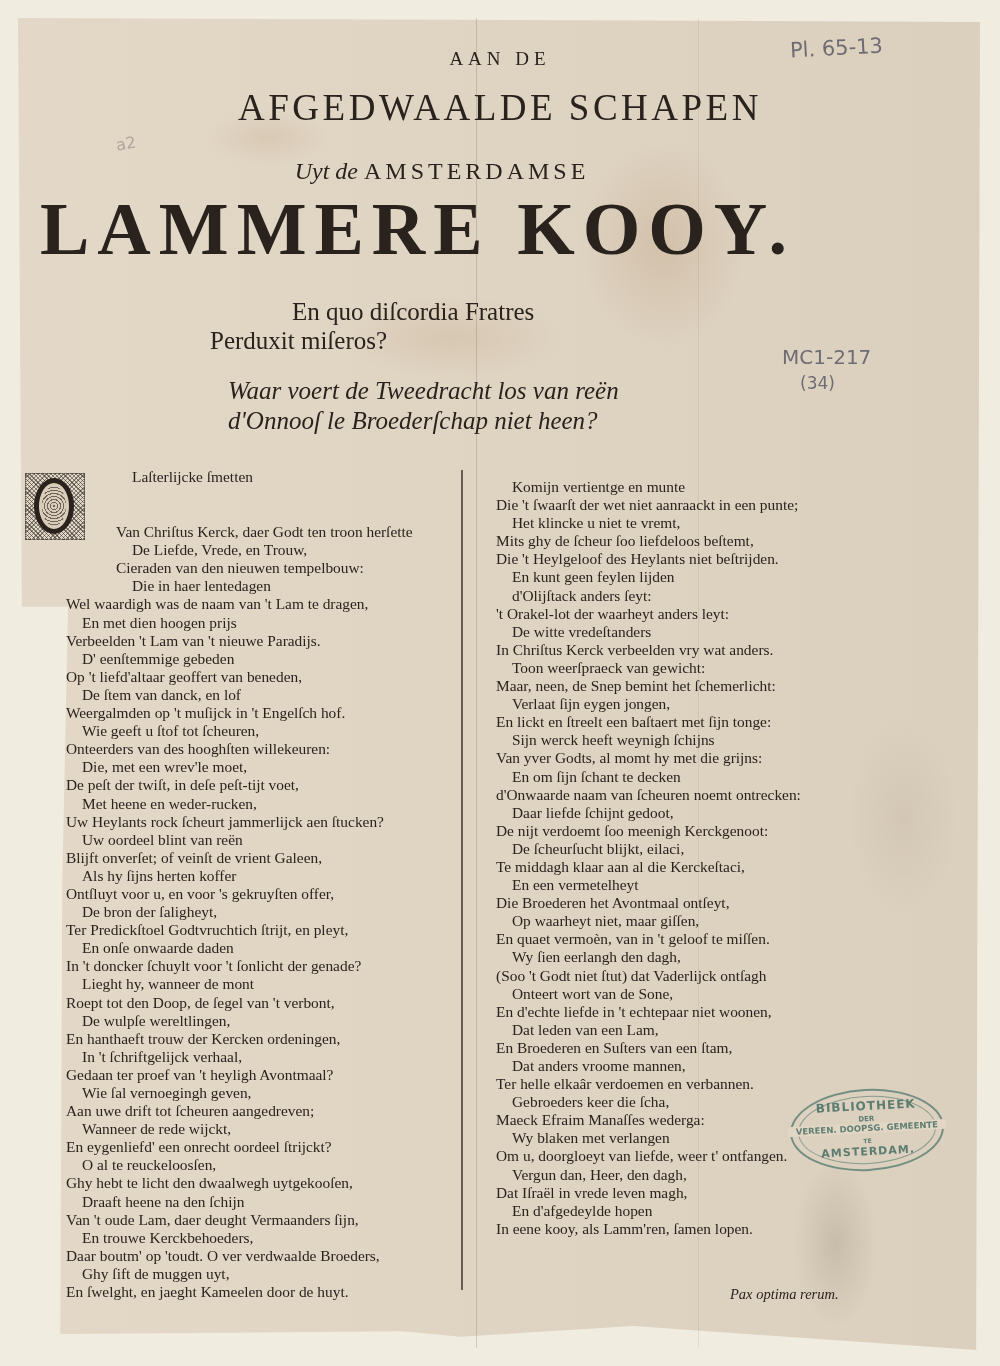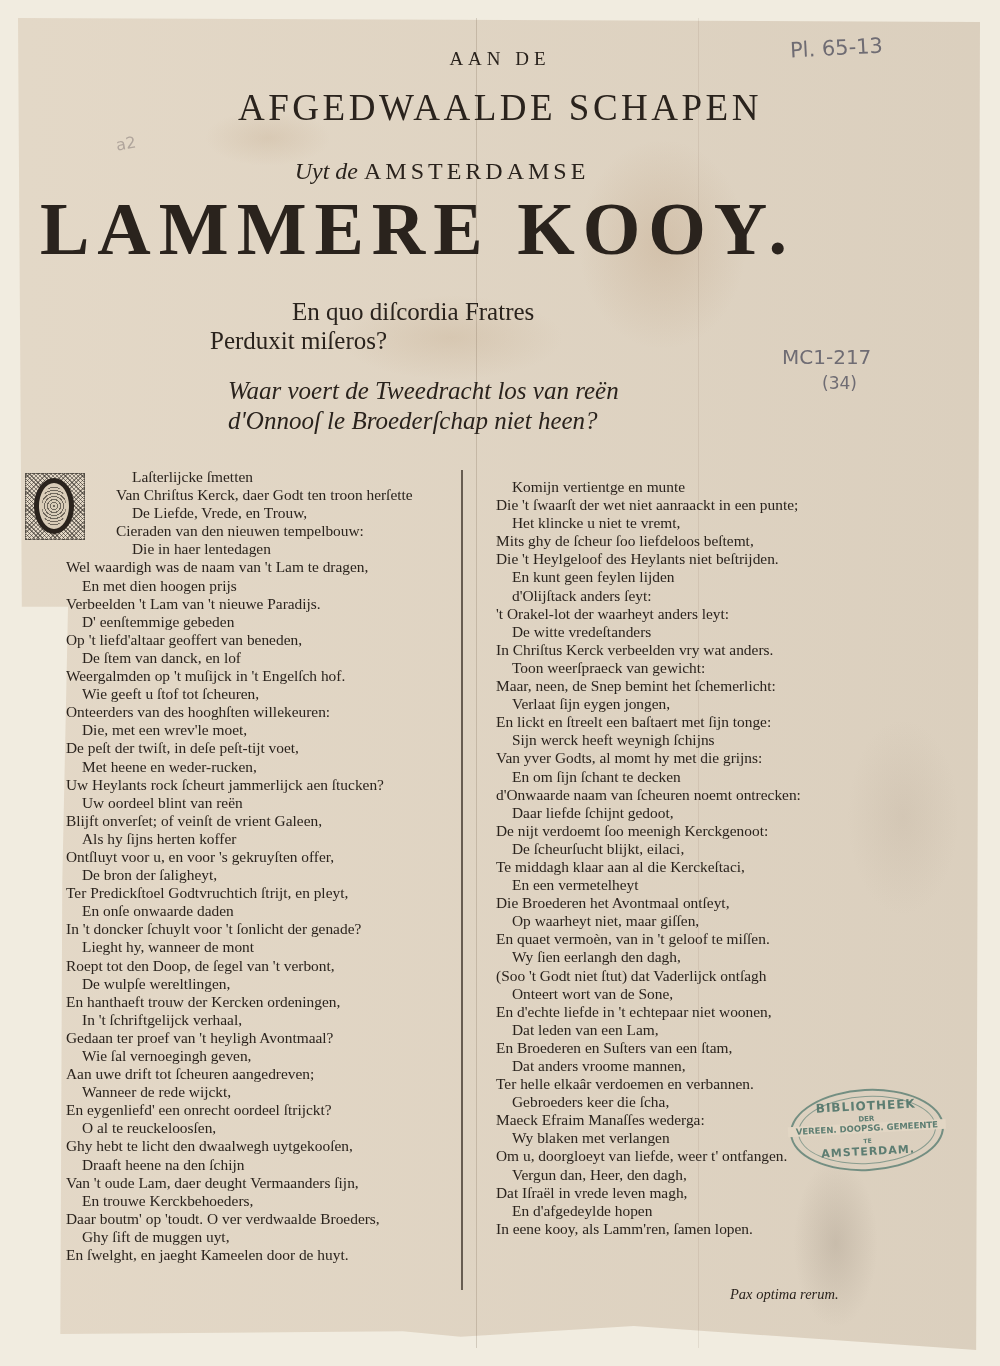--- a/index.html
+++ b/index.html
@@ -31,21 +31,21 @@
     .t-uyt i { font-size:24px; }
     .t-uyt .sc { letter-spacing:4px; font-size:24px; }
     .t-lammere { position:absolute; top:192px; left:40px; width:900px; text-align:left; font-size:74px; letter-spacing:8px; font-weight:bold; line-height:1; }
     .latin { position:absolute; left:210px; top:297px; font-size:25px; line-height:29px; }
     .latin .l1 { padding-left:82px; display:block; }
     .dutch-motto { position:absolute; left:228px; top:376px; font-size:25px; line-height:30px; font-style:italic; }
 
     .hand { position:absolute; font-family:"DejaVu Sans",sans-serif; color:#6f6c73; font-weight:normal; }
     .hand-pl { left:790px; top:36px; font-size:21px; transform:rotate(-3deg); }
     .hand-mc { left:782px; top:345px; font-size:20px; }
-    .hand-34 { left:800px; top:373px; font-size:17px;margin-left:22px; }
+    .hand-34 { left:800px; top:373px; font-size:17px; }
     .hand-a2 { left:116px; top:134px; font-size:16px; color:#b0a59c; transform:rotate(-10deg); }
 
     .col { position:absolute; font-size:15.4px; line-height:18.1px; white-space:nowrap; }
     .col-left { left:66px; top:468px; }
     .col-right { left:496px; top:478px; }
     .line { display:block; height:18.1px; }
     .line.ind { padding-left:16px; }
 
     .divider { position:absolute; left:461px; top:470px; width:1.5px; height:820px; background:#4a3f35; opacity:0.8; }
 
@@ -110,21 +110,21 @@
   <span style="display:block">d'Onnooſ le Broederſchap niet heen?</span>
 </div>
 
 <div class="dropcap">
   <div class="ring"></div>
   <div class="inner"></div>
 </div>
 
 <div class="col col-left" id="left-col">
     <span class="line ind" style="padding-left: 66px;">Laſterlijcke ſmetten</span>
-    <span class="line" style="padding-left: 50px;">Van Chriſtus Kerck, daer Godt ten troon herſette</span>
+    <span class="line" style="padding-left: 50px; margin-top: 37px;">Van Chriſtus Kerck, daer Godt ten troon herſette</span>
     <span class="line ind" style="padding-left: 66px;">De Liefde, Vrede, en Trouw,</span>
     <span class="line" style="padding-left: 50px;">Cieraden van den nieuwen tempelbouw:</span>
     <span class="line ind" style="padding-left: 66px;">Die in haer lentedagen</span>
     <span class="line">Wel waardigh was de naam van 't Lam te dragen,</span>
     <span class="line ind">En met dien hoogen prijs</span>
     <span class="line">Verbeelden 't Lam van 't nieuwe Paradijs.</span>
     <span class="line ind">D' eenſtemmige gebeden</span>
     <span class="line">Op 't liefd'altaar geoffert van beneden,</span>
     <span class="line ind">De ſtem van danck, en lof</span>
     <span class="line">Weergalmden op 't muſijck in 't Engelſch hof.</span>

